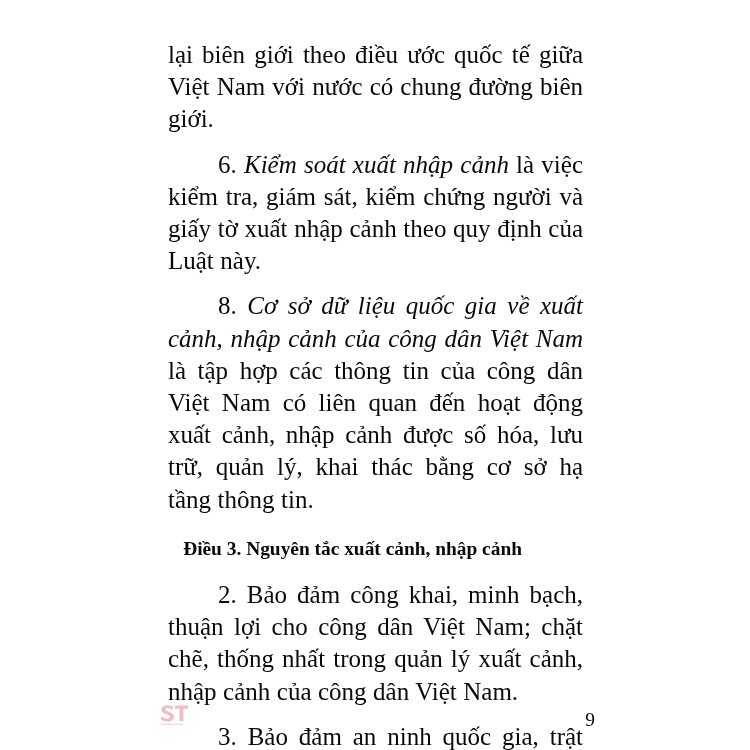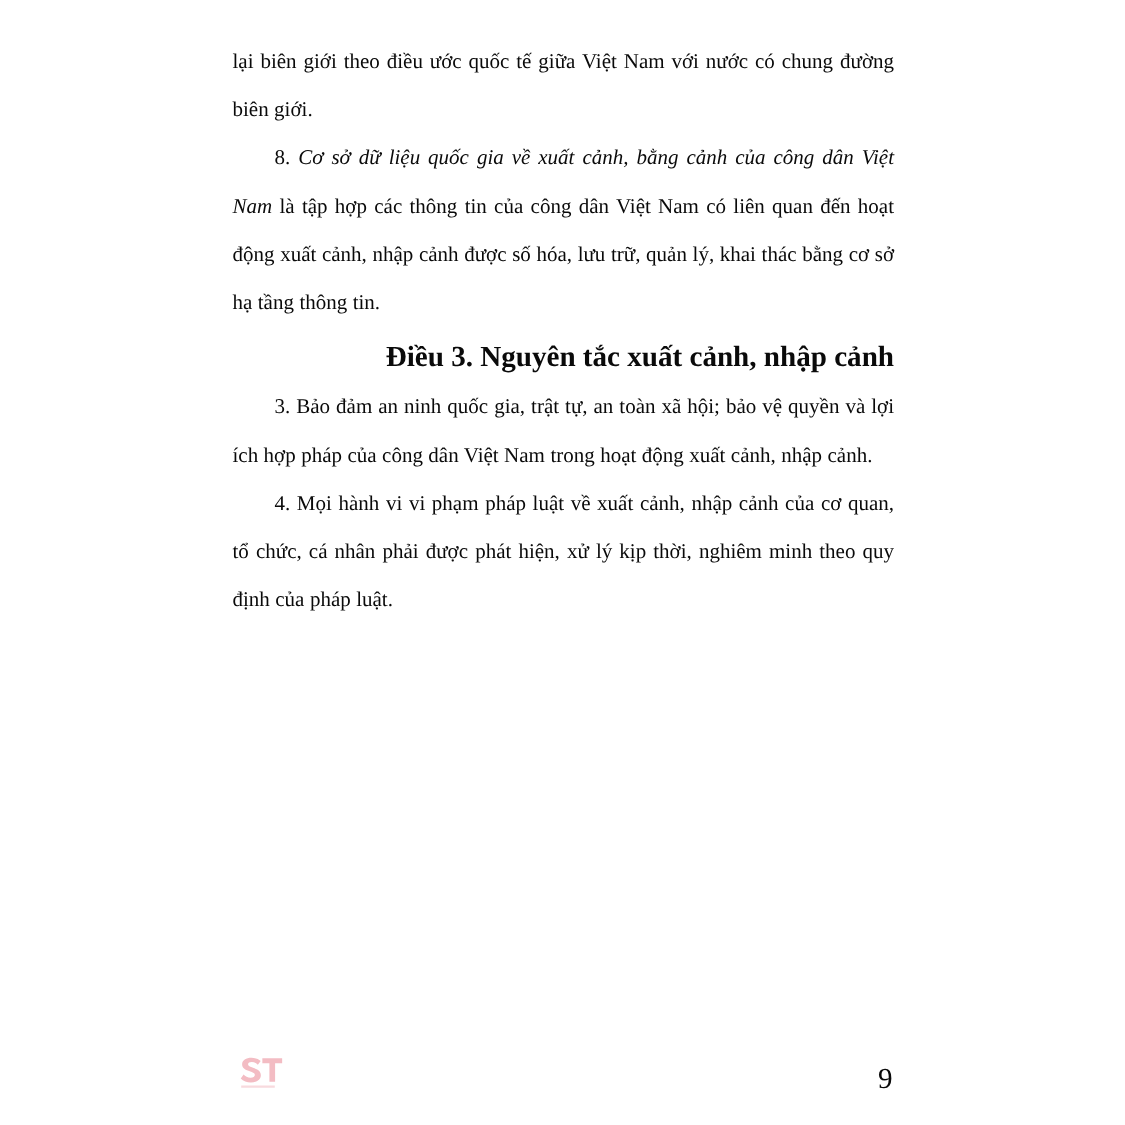--- a/index.html
+++ b/index.html
@@ -21,39 +21,39 @@
     background: #ffffff;
     box-sizing: border-box;
   }
   .text-block {
     position: absolute;
     left: 155px;
     top: 26px;
     width: 441px;
   }
   p.para {
-    margin: 0;
-    font-size: 14px;
+    margin: 13px;
+    font-size: 25px;
     line-height: 32.2px;
     text-align: justify;
     text-justify: inter-word;
     text-indent: 2.0em;
     hyphens: none;
     word-spacing: 0.01em;
   }
   p.para.no-indent {
     text-indent: 0;
   }
   p.heading {
     margin: 0;
     font-size: 19.4px;
     line-height: 32.2px;
     font-weight: bold;
     text-indent: 1.45em;
-    text-align: right;
+    text-align: left;
     padding-top: 4px;
     padding-bottom: 1px;
   }
   .term {
     font-style: italic;
   }
   .footer {
     position: absolute;
     left: 155px;
     right: 155px;
@@ -79,22 +79,24 @@
     text-align: right;
   }
 </style>
 </head>
 <body>
 
 <div class="page">
 
   <div class="text-block">
       <p class="para no-indent"><span>lại biên giới theo điều ước quốc tế giữa Việt Nam với nước có chung đường biên giới.</span></p>
-      <p class="para"><span>8. </span><span class="term">Cơ sở dữ liệu quốc gia về xuất cảnh, bằng cảnh của công dân Việt Nam</span><span> là tập hợp các thông tin của công dân Việt Nam có liên quan đến hoạt động xuất cảnh, nhập cảnh được số hóa, lưu trữ, quản lý, khai thác bằng cơ sở hạ tầng thông tin.</span></p>
+      <p class="para"><span>6. </span><span class="term">Kiểm soát xuất nhập cảnh</span><span> là việc kiểm tra, giám sát, kiểm chứng người và giấy tờ xuất nhập cảnh theo quy định của Luật này.</span></p>
+      <p class="para"><span>8. </span><span class="term">Cơ sở dữ liệu quốc gia về xuất cảnh, nhập cảnh của công dân Việt Nam</span><span> là tập hợp các thông tin của công dân Việt Nam có liên quan đến hoạt động xuất cảnh, nhập cảnh được số hóa, lưu trữ, quản lý, khai thác bằng cơ sở hạ tầng thông tin.</span></p>
       <p class="heading"><span>Điều 3. Nguyên tắc xuất cảnh, nhập cảnh</span></p>
+      <p class="para"><span>2. Bảo đảm công khai, minh bạch, thuận lợi cho công dân Việt Nam; chặt chẽ, thống nhất trong quản lý xuất cảnh, nhập cảnh của công dân Việt Nam.</span></p>
       <p class="para"><span>3. Bảo đảm an ninh quốc gia, trật tự, an toàn xã hội; bảo vệ quyền và lợi ích hợp pháp của công dân Việt Nam trong hoạt động xuất cảnh, nhập cảnh.</span></p>
       <p class="para"><span>4. Mọi hành vi vi phạm pháp luật về xuất cảnh, nhập cảnh của cơ quan, tổ chức, cá nhân phải được phát hiện, xử lý kịp thời, nghiêm minh theo quy định của pháp luật.</span></p>
     </div>
 
   <div class="footer">
     <div class="logo">
       <svg width="34" height="28" viewBox="0 0 34 28" aria-hidden="true">
         <g fill="#f3bcc3">
           <path d="M12.6 3.2c-3.5 0-6.2 1.6-6.2 4.3 0 2.2 1.6 3.4 4.2 4.4l2.2 0.8c1.5 0.6 2.1 1.1 2.1 2 0 1.1-1.1 1.8-2.8 1.8-2 0-3.6-0.8-4.7-2.1l-1.9 2.6c1.6 1.7 4.1 2.6 6.8 2.6 3.9 0 6.6-1.9 6.6-4.8 0-2.3-1.4-3.6-4.3-4.7l-2.2-0.8c-1.3-0.5-2-0.9-2-1.8 0-0.9 0.9-1.5 2.4-1.5 1.7 0 3.1 0.7 4.1 1.8l1.9-2.5c-1.5-1.4-3.6-2.1-6.2-2.1z"></path>
           <path d="M19.9 3.5h13.2v3.3h-4.7v12.4h-3.8V6.8h-4.7z"></path>

